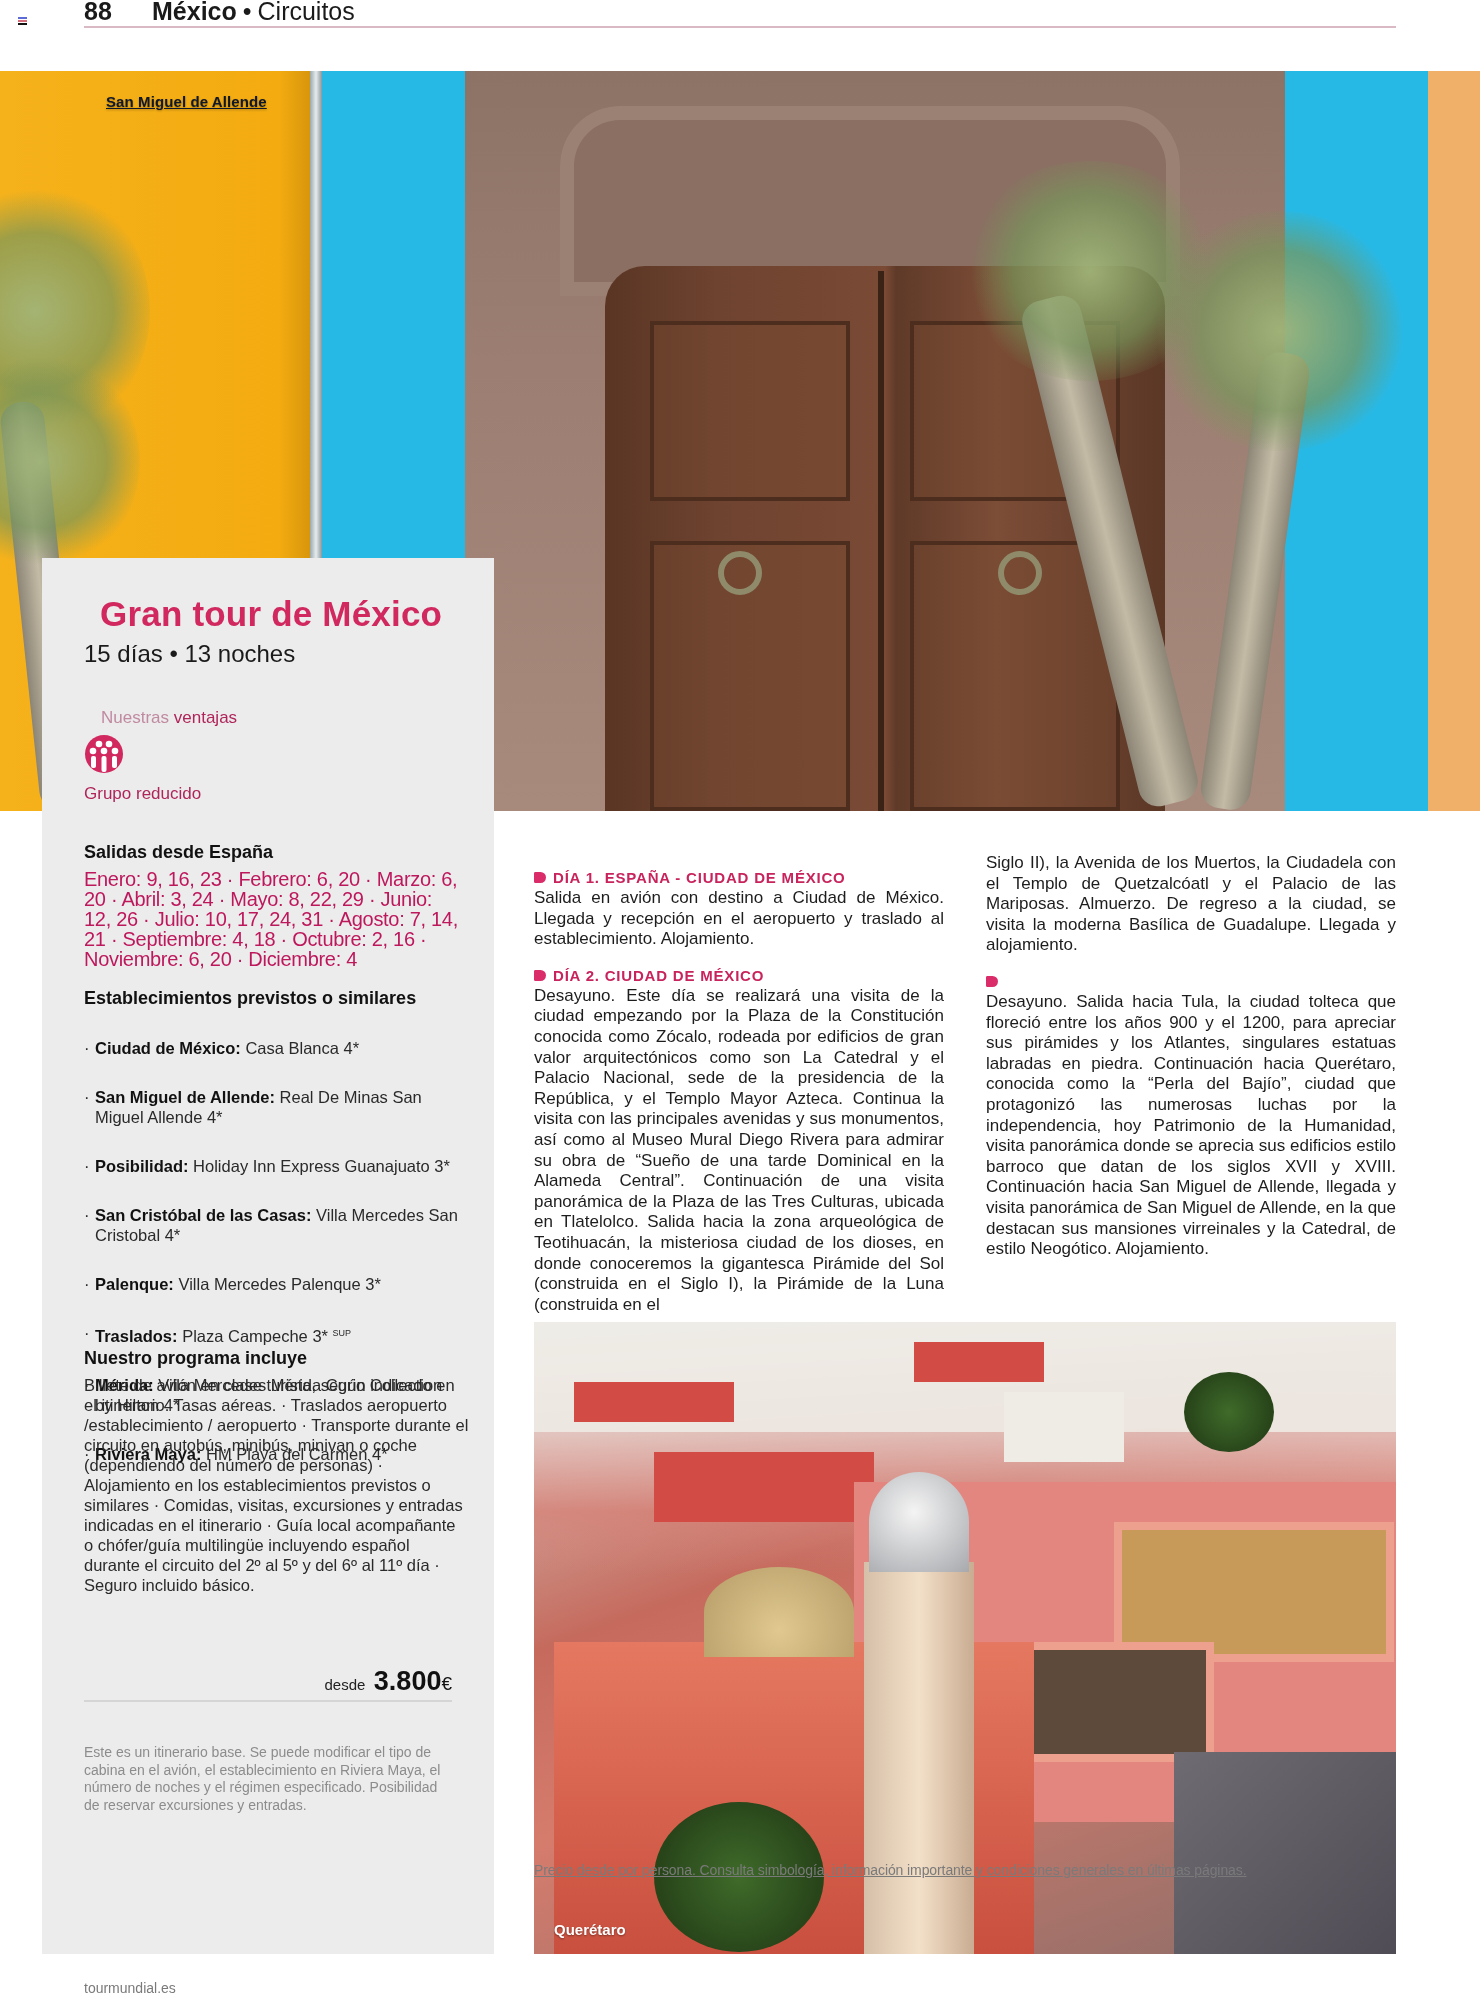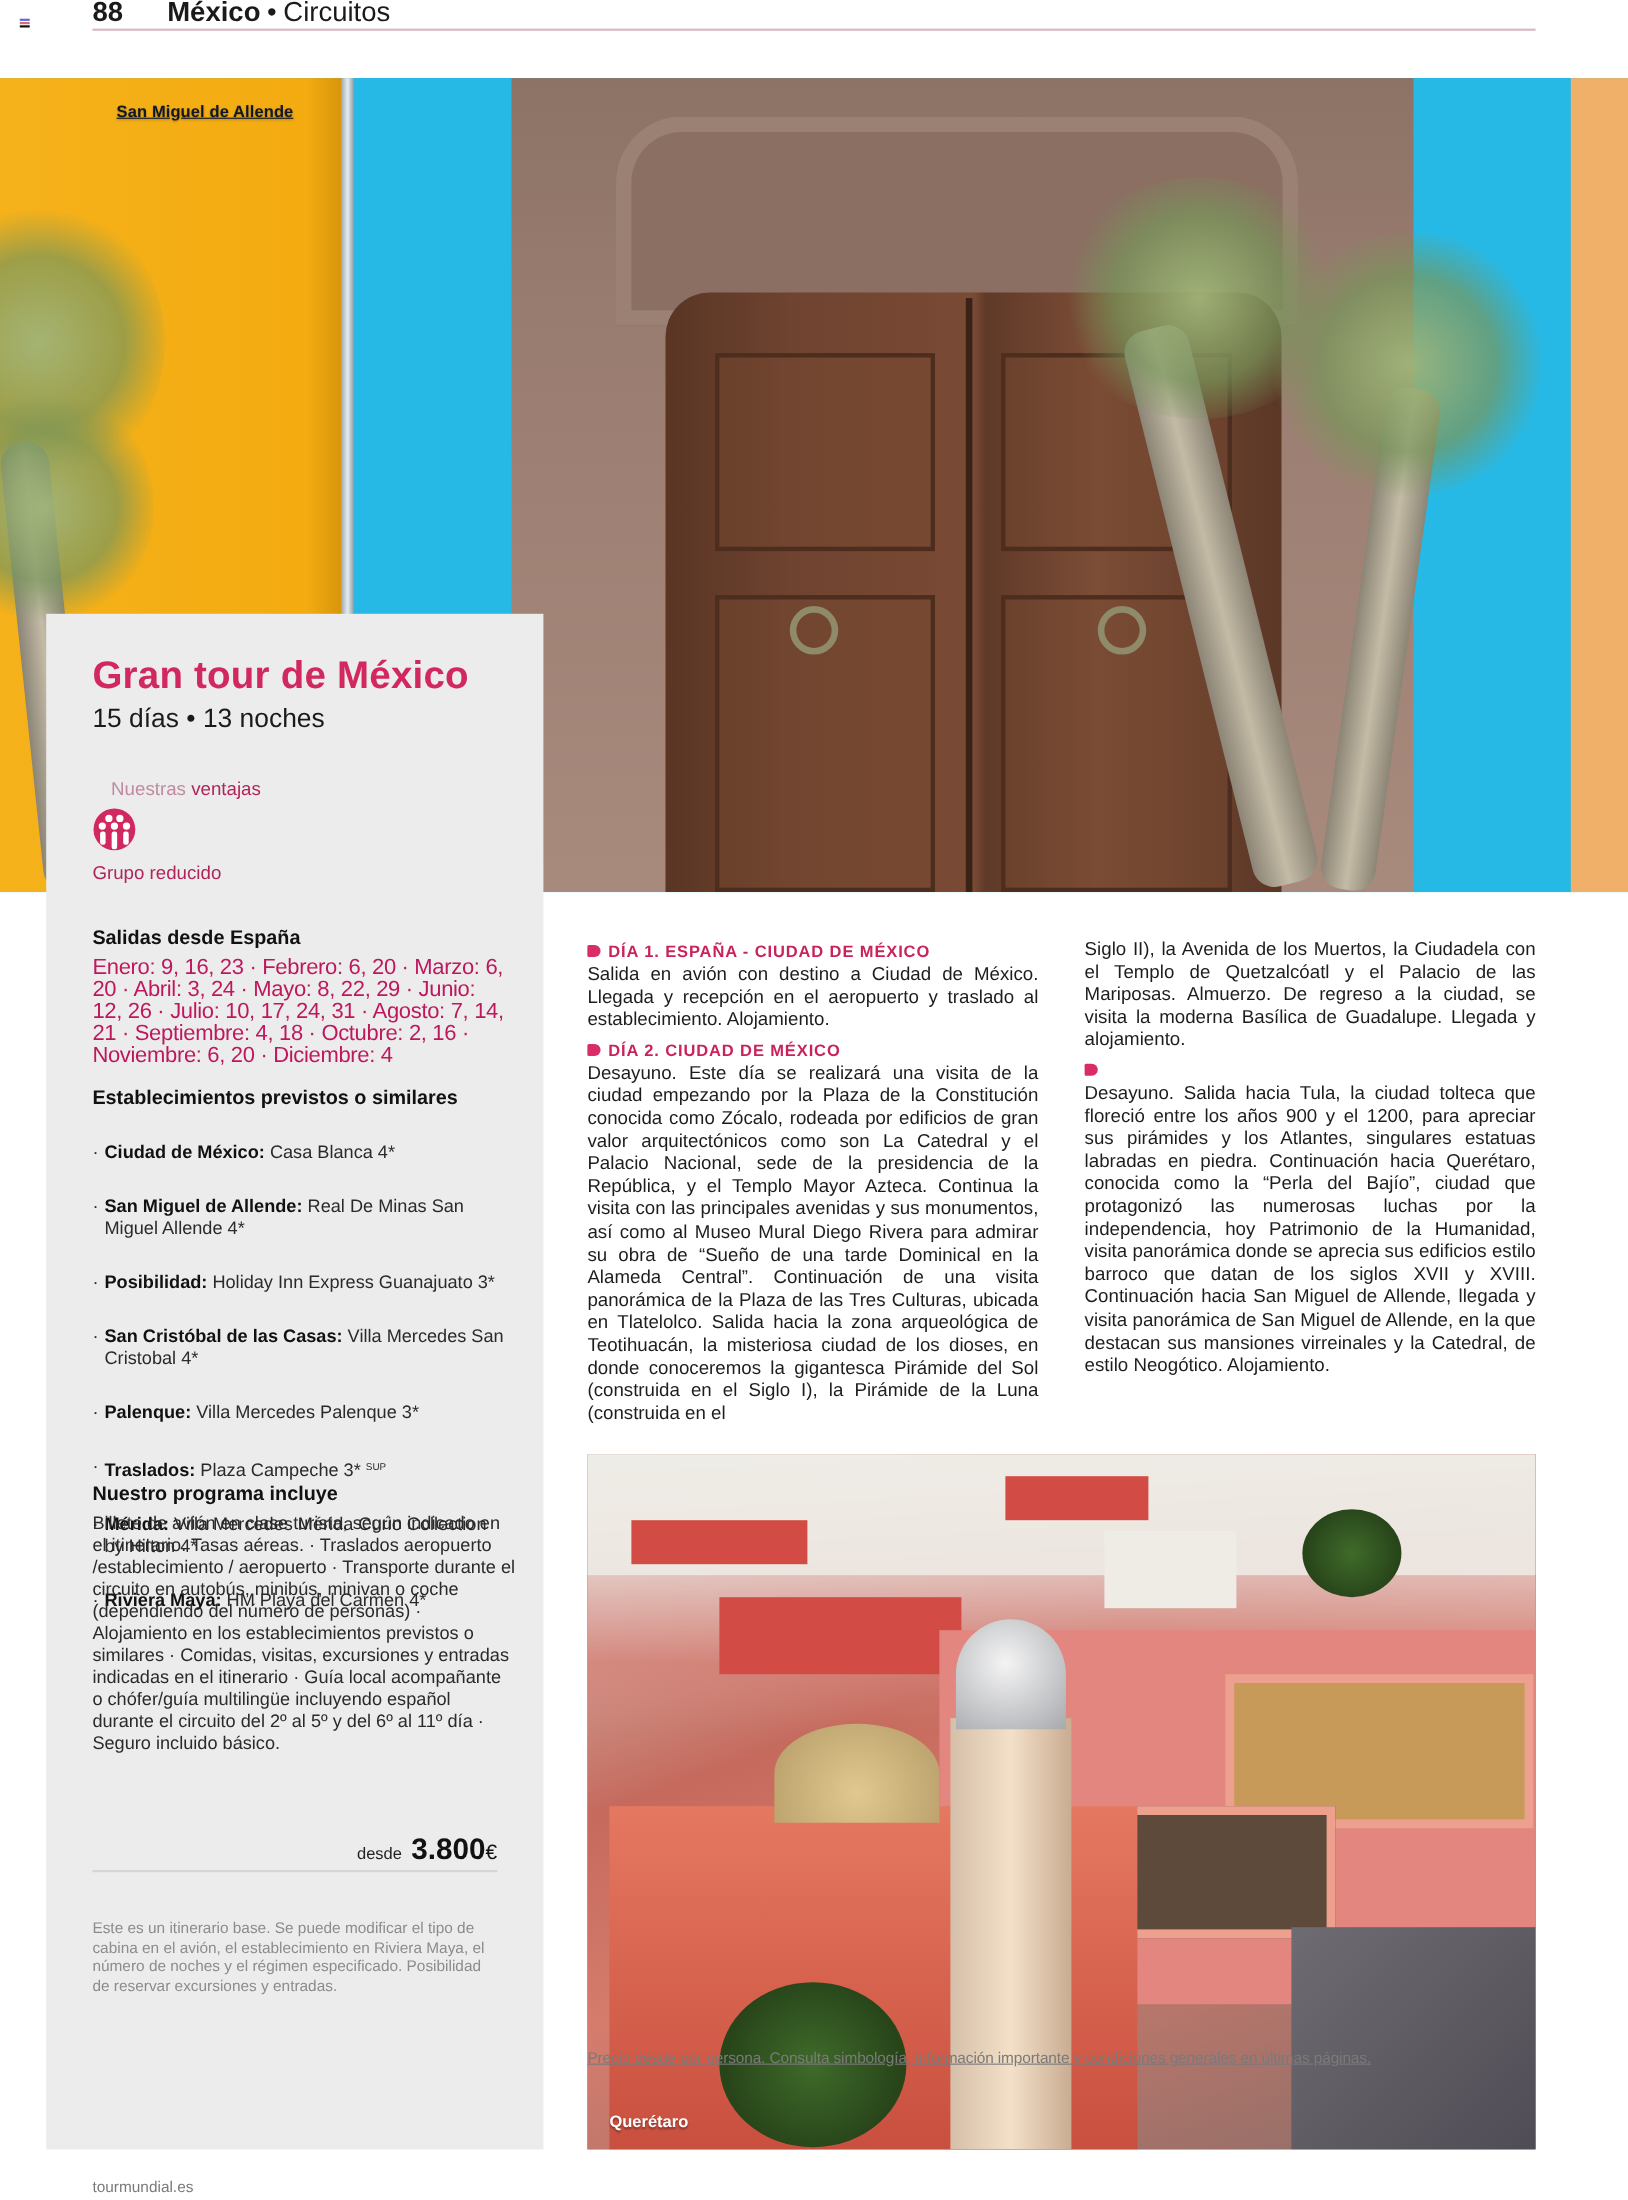--- a/index.html
+++ b/index.html
@@ -26,21 +26,21 @@
     .hero .door { position: absolute; left: 605px; top: 195px; width: 560px; height: 545px; background: linear-gradient(90deg,#5a3524,#6e4330 20%,#7a4a35 50%,#5f3a28 52%,#7c4d37 70%,#5b3726); border-radius: 40px 40px 0 0; }
     .hero .door-split { position: absolute; left: 878px; top: 200px; width: 6px; height: 540px; background: #3a2217; }
     .hero .panel { position: absolute; border: 4px solid #4d2d1e; background: rgba(120,75,50,0.35); }
     .hero .knocker { position: absolute; width: 44px; height: 44px; border: 6px solid #8f8a6a; border-radius: 50%; }
     .hero .tree { position: absolute; background: linear-gradient(90deg,#8c8576,#c4bba6,#8c8576); border-radius: 20px; }
     .hero .frond { position: absolute; border-radius: 50%; background: radial-gradient(circle, rgba(160,180,120,0.95) 0%, rgba(120,150,90,0.7) 45%, rgba(120,150,90,0) 70%); }
     .hero-caption { position: absolute; left: 106px; top: 22px; color: #0f172a; font-weight: bold; font-size: 15px; letter-spacing: 0.1px; text-shadow: 0 1px 2px rgba(0,0,0,0.3); text-decoration: underline; }
 
     
     .info-panel { position: absolute; left: 42px; top: 558px; width: 452px; height: 1396px; background: #ececec; }
-    .tour-title { position: absolute; left: 42px; top: 36px; font-size: 35px; font-weight: bold; color: #d0285f; letter-spacing: 0.2px; }
+    .tour-title { position: absolute; left: 58px; top: 36px; font-size: 35px; font-weight: bold; color: #d0285f; letter-spacing: 0.2px; }
     .tour-duration { position: absolute; left: 42px; top: 82px; font-size: 24px; color: #1a1a1a; }
     .advantages-label { position: absolute; left: 42px; top: 150px; font-size: 17px; margin-left: 17px; }
     .advantages-label .light { color: #c08aa0; }
     .advantages-label .strong { color: #b0245a; }
     .group-icon { position: absolute; left: 42px; top: 176px; width: 40px; height: 40px; }
     .advantage-name { position: absolute; left: 42px; top: 226px; font-size: 17px; color: #b0245a; }
 
     .block-heading { font-weight: bold; font-size: 18px; color: #111; margin-bottom: 6px; }
     .departures { position: absolute; left: 42px; top: 284px; width: 380px; }
     .departures .text { font-size: 20px; line-height: 20px; color: #be185d; letter-spacing: -0.3px; }
@@ -55,21 +55,21 @@
     .price-row { position: absolute; left: 42px; top: 1108px; width: 368px; height: 36px; border-bottom: 2px solid #d5d5d5; text-align: right; }
     .price-from { font-size: 15px; color: #222; margin-right: 4px; }
     .price-value { font-size: 27px; font-weight: bold; color: #111; }
     .price-cur { font-size: 19px; color: #111; }
     .note { position: absolute; left: 42px; top: 1186px; width: 370px; font-size: 14px; line-height: 17.5px; color: #8c8c8c; }
 
     
     .col { position: absolute; top: 852px; width: 410px; font-size: 17px; line-height: 20.6px; color: #1d1d1d; text-align: justify; }
     .col-1 { left: 534px; }
     .col-2 { left: 986px; top: 853px; }
-    .day-heading { color: #c8235c; font-weight: bold; font-size: 15px; letter-spacing: 0.8px; line-height: 20px; margin-top: 4px; text-align: left; }
+    .day-heading { color: #c8235c; font-weight: bold; font-size: 15px; letter-spacing: 0.8px; line-height: 20px; margin-top: 16px; text-align: left; }
     .day-heading .bullet { display: inline-block; width: 12px; height: 11px; background: #d92c69; border-radius: 2px 8px 8px 2px; margin-right: 7px; vertical-align: 0; }
     .day-heading + .day-body { margin-top: 0; }
     .day-body { margin-bottom: 8px; }
 
     
     .photo2 { position: absolute; left: 534px; top: 1322px; width: 862px; height: 632px; overflow: hidden; background: #a85b4a; }
     .photo2 .city { position: absolute; inset: 0; background:
         linear-gradient(180deg, rgba(240,240,238,0.85) 0%, rgba(230,200,195,0.8) 18%, rgba(215,130,120,0.7) 30%, rgba(0,0,0,0) 40%),
         linear-gradient(160deg,#d9d3cc 0%, #c56a5d 35%, #d67c6d 55%, #8a6d68 100%); }
     .photo2 .roof { position: absolute; background: #d34b45; }

